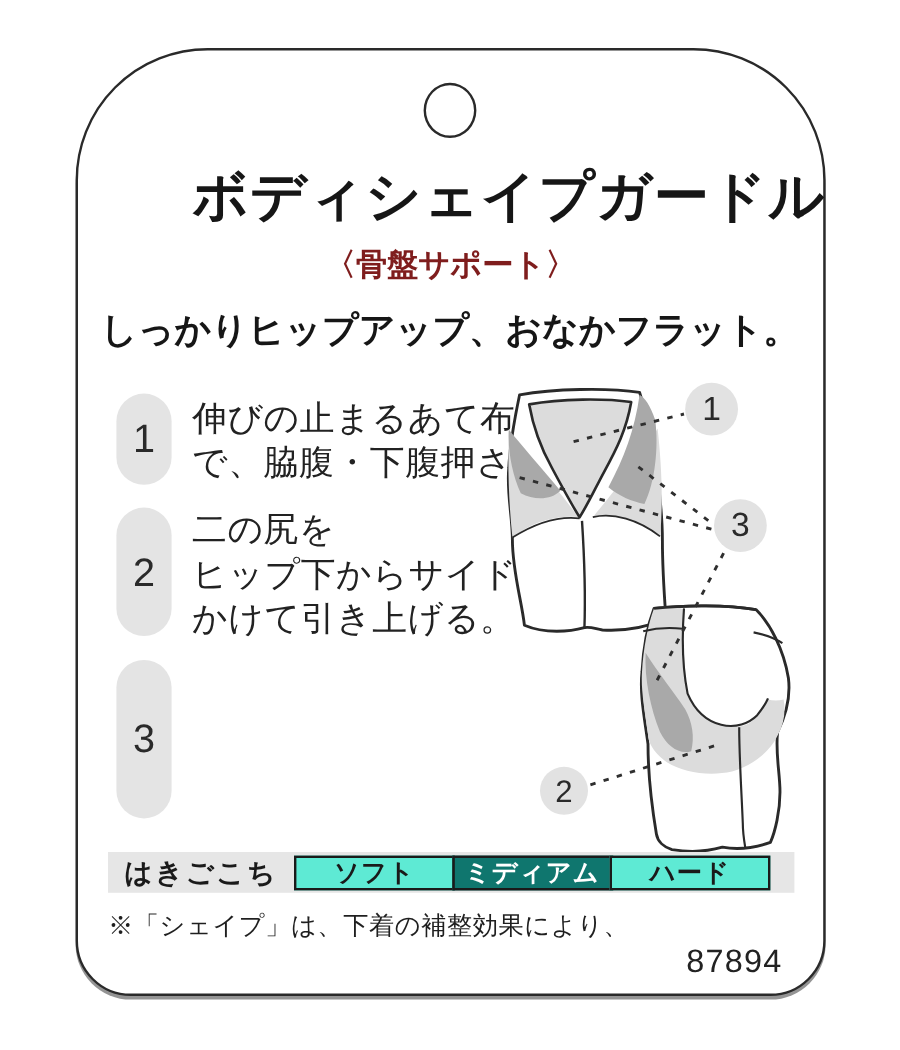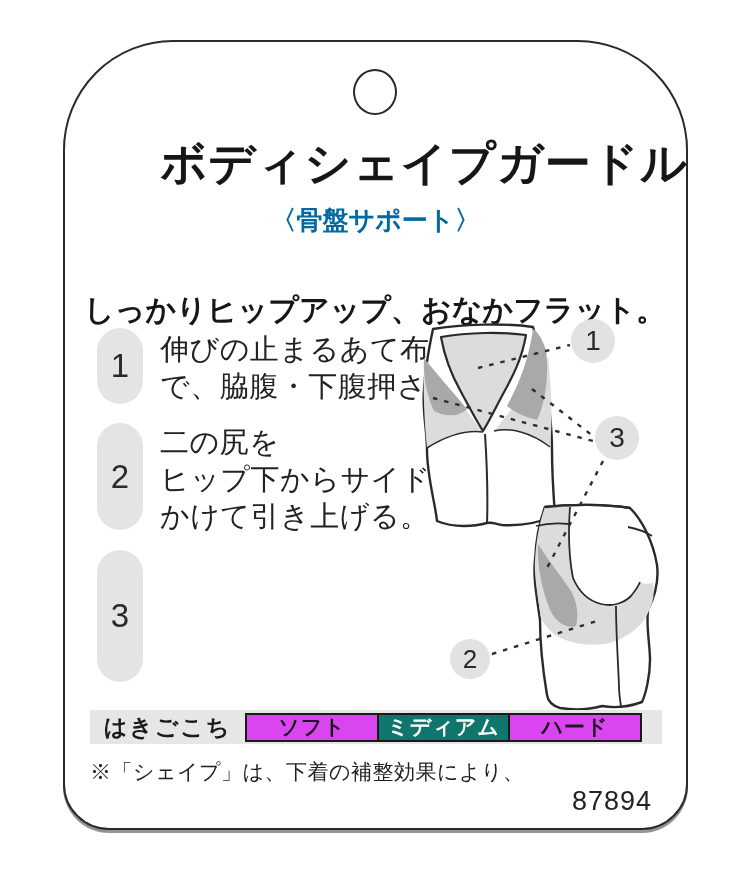--- a/index.html
+++ b/index.html
@@ -19,26 +19,26 @@
     border:2px solid #2a2a2a; border-radius:50%; background:#ffffff;
   }
   .title {
     position:absolute; left:63px; top:140px; width:625px; text-align:right;
     font-family:"Liberation Serif", serif; font-weight:bold;
     font-size:46px; line-height:1.05; letter-spacing:1px; color:#161616;
   }
   .subtitle {
     position:absolute; left:63px; top:203px; width:625px; text-align:center;
     font-family:"Liberation Serif", serif; font-weight:bold;
-    font-size:26px; color:#0369a1;
+    font-size:26px; color:#7f1d1d;
   }
   .tagline {
     position:absolute; left:63px; top:255px; width:624px; text-align:center;
     font-family:"Liberation Serif", serif; font-weight:bold;
-    font-size:30px; letter-spacing:0px; color:#161616;margin-top:35px;
+    font-size:30px; letter-spacing:0px; color:#161616;
   }
   .badge {
     position:absolute; left:97px; width:46px; background:#e4e4e4;
     border-radius:23px; display:flex; align-items:center; justify-content:center;
     font-size:33px; color:#2a2a2a;
   }
   .badge1 { top:328px; height:76px; }
   .badge2 { top:423px; height:107px; }
   .badge3 { top:550px; height:132px; }
   .feature {
@@ -61,21 +61,21 @@
   .callout2 { left:450px; top:639px; width:40px; height:40px; font-size:26px; }
   .scalebar {
     position:absolute; left:90px; top:710px; width:572px; height:34px;
     background:#e6e6e6; display:flex; align-items:center;
   }
   .scalebar .scale-label {
     width:155px; text-align:center; font-weight:bold; font-size:23px;
     letter-spacing:2px; color:#1a1a1a;
   }
   .scale-cell {
-    width:134px; height:29px; border:2.5px solid #1a1a1a; background:#d946ef;
+    width:134px; height:29px; border:2.5px solid #1a1a1a; background:#5eead4;
     display:flex; align-items:center; justify-content:center;
     font-weight:bold; font-size:21px; letter-spacing:1px; color:#1a1a1a;
     margin-right:-2.5px;
   }
   .scale-cell.selected { background:#0f766e; color:#ffffff; }
   .footnote {
     position:absolute; left:90px; top:757px; font-size:21px; line-height:29px;
     letter-spacing:0.5px; color:#1f1f1f;
   }
   .footnote span { display:block; }

